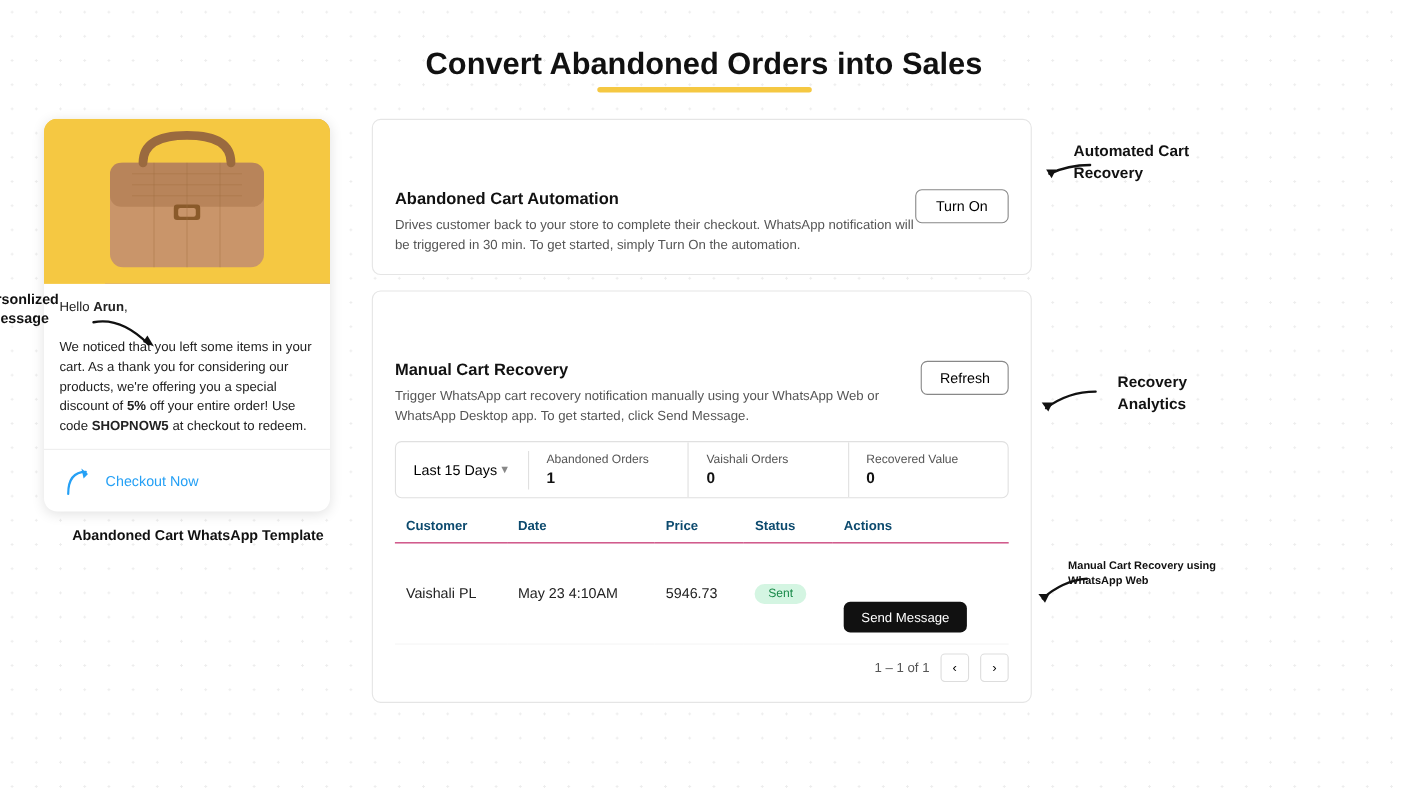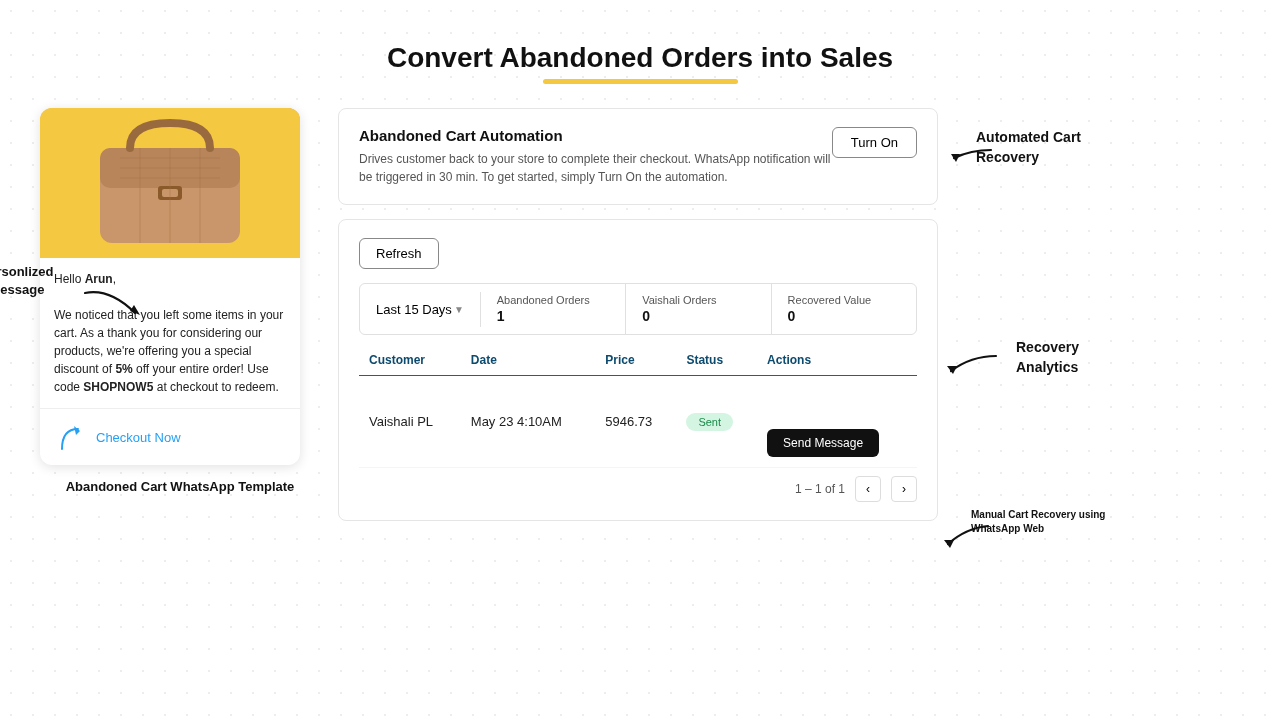--- a/index.html
+++ b/index.html
@@ -92,20 +92,21 @@
       background: #fff;
       border: 1px solid #e5e5e5;
       border-radius: 8px;
       padding: 18px 20px;
     }
 
     .panel-header {
       display: flex;
       justify-content: space-between;
       align-items: flex-start;
+      margin-top: 45px;
     }
 
     .panel-title {
       font-size: 15px;
       font-weight: 600;
       color: #111;
       margin-bottom: 6px;
     }
 
     .panel-desc {
@@ -330,20 +331,24 @@
           <div>
             <div class="panel-title">Abandoned Cart Automation</div>
             <div class="panel-desc">Drives customer back to your store to complete their checkout. WhatsApp notification will be triggered in 30 min. To get started, simply Turn On the automation.</div>
           </div>
           <button class="btn-turn-on">Turn On</button>
         </div>
       </div>
 
       <div class="panel">
         <div class="panel-header">
+          <div>
+            <div class="panel-title">Manual Cart Recovery</div>
+            <div class="panel-desc">Trigger WhatsApp cart recovery notification manually using your WhatsApp Web or WhatsApp Desktop app. To get started, click Send Message.</div>
+          </div>
           <button class="btn-refresh">Refresh</button>
         </div>
 
         <div class="analytics-bar" style="margin-top:14px;">
           <div class="analytics-filter">
             <span>Last 15 Days</span>
             <span class="chevron">▼</span>
           </div>
           <div class="analytics-stat">
             <div class="stat-label">Abandoned Orders</div>

